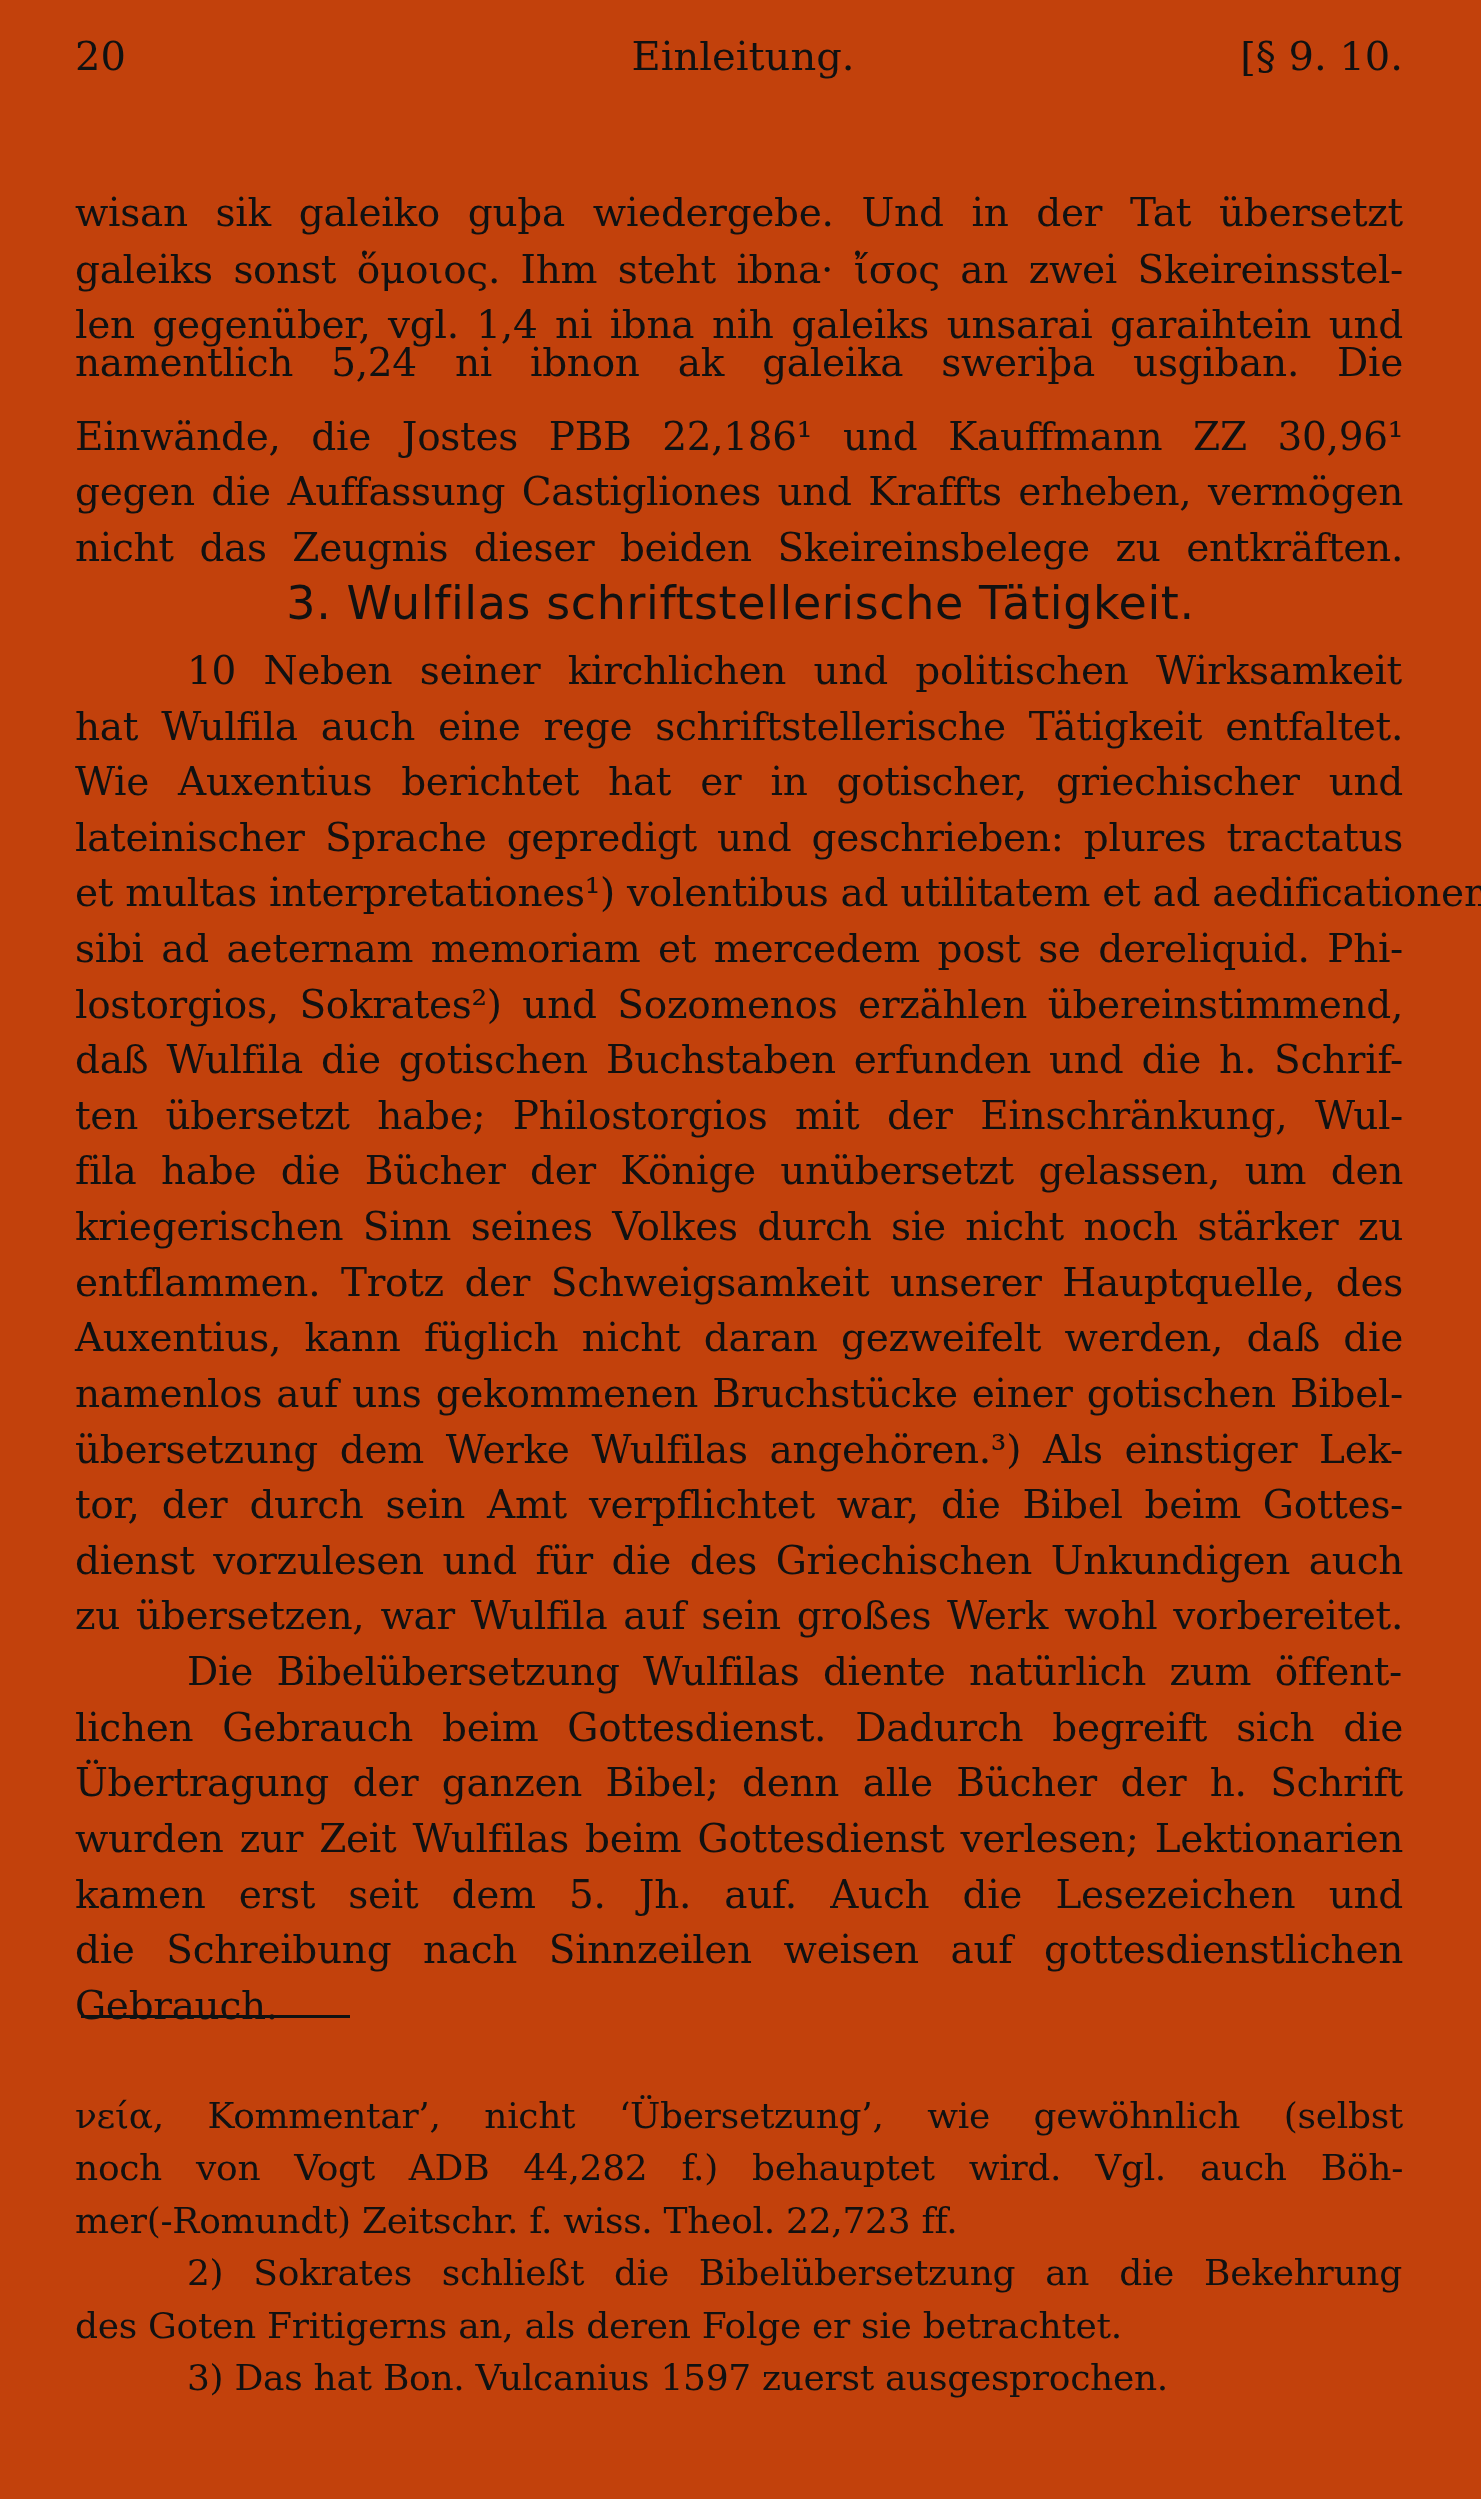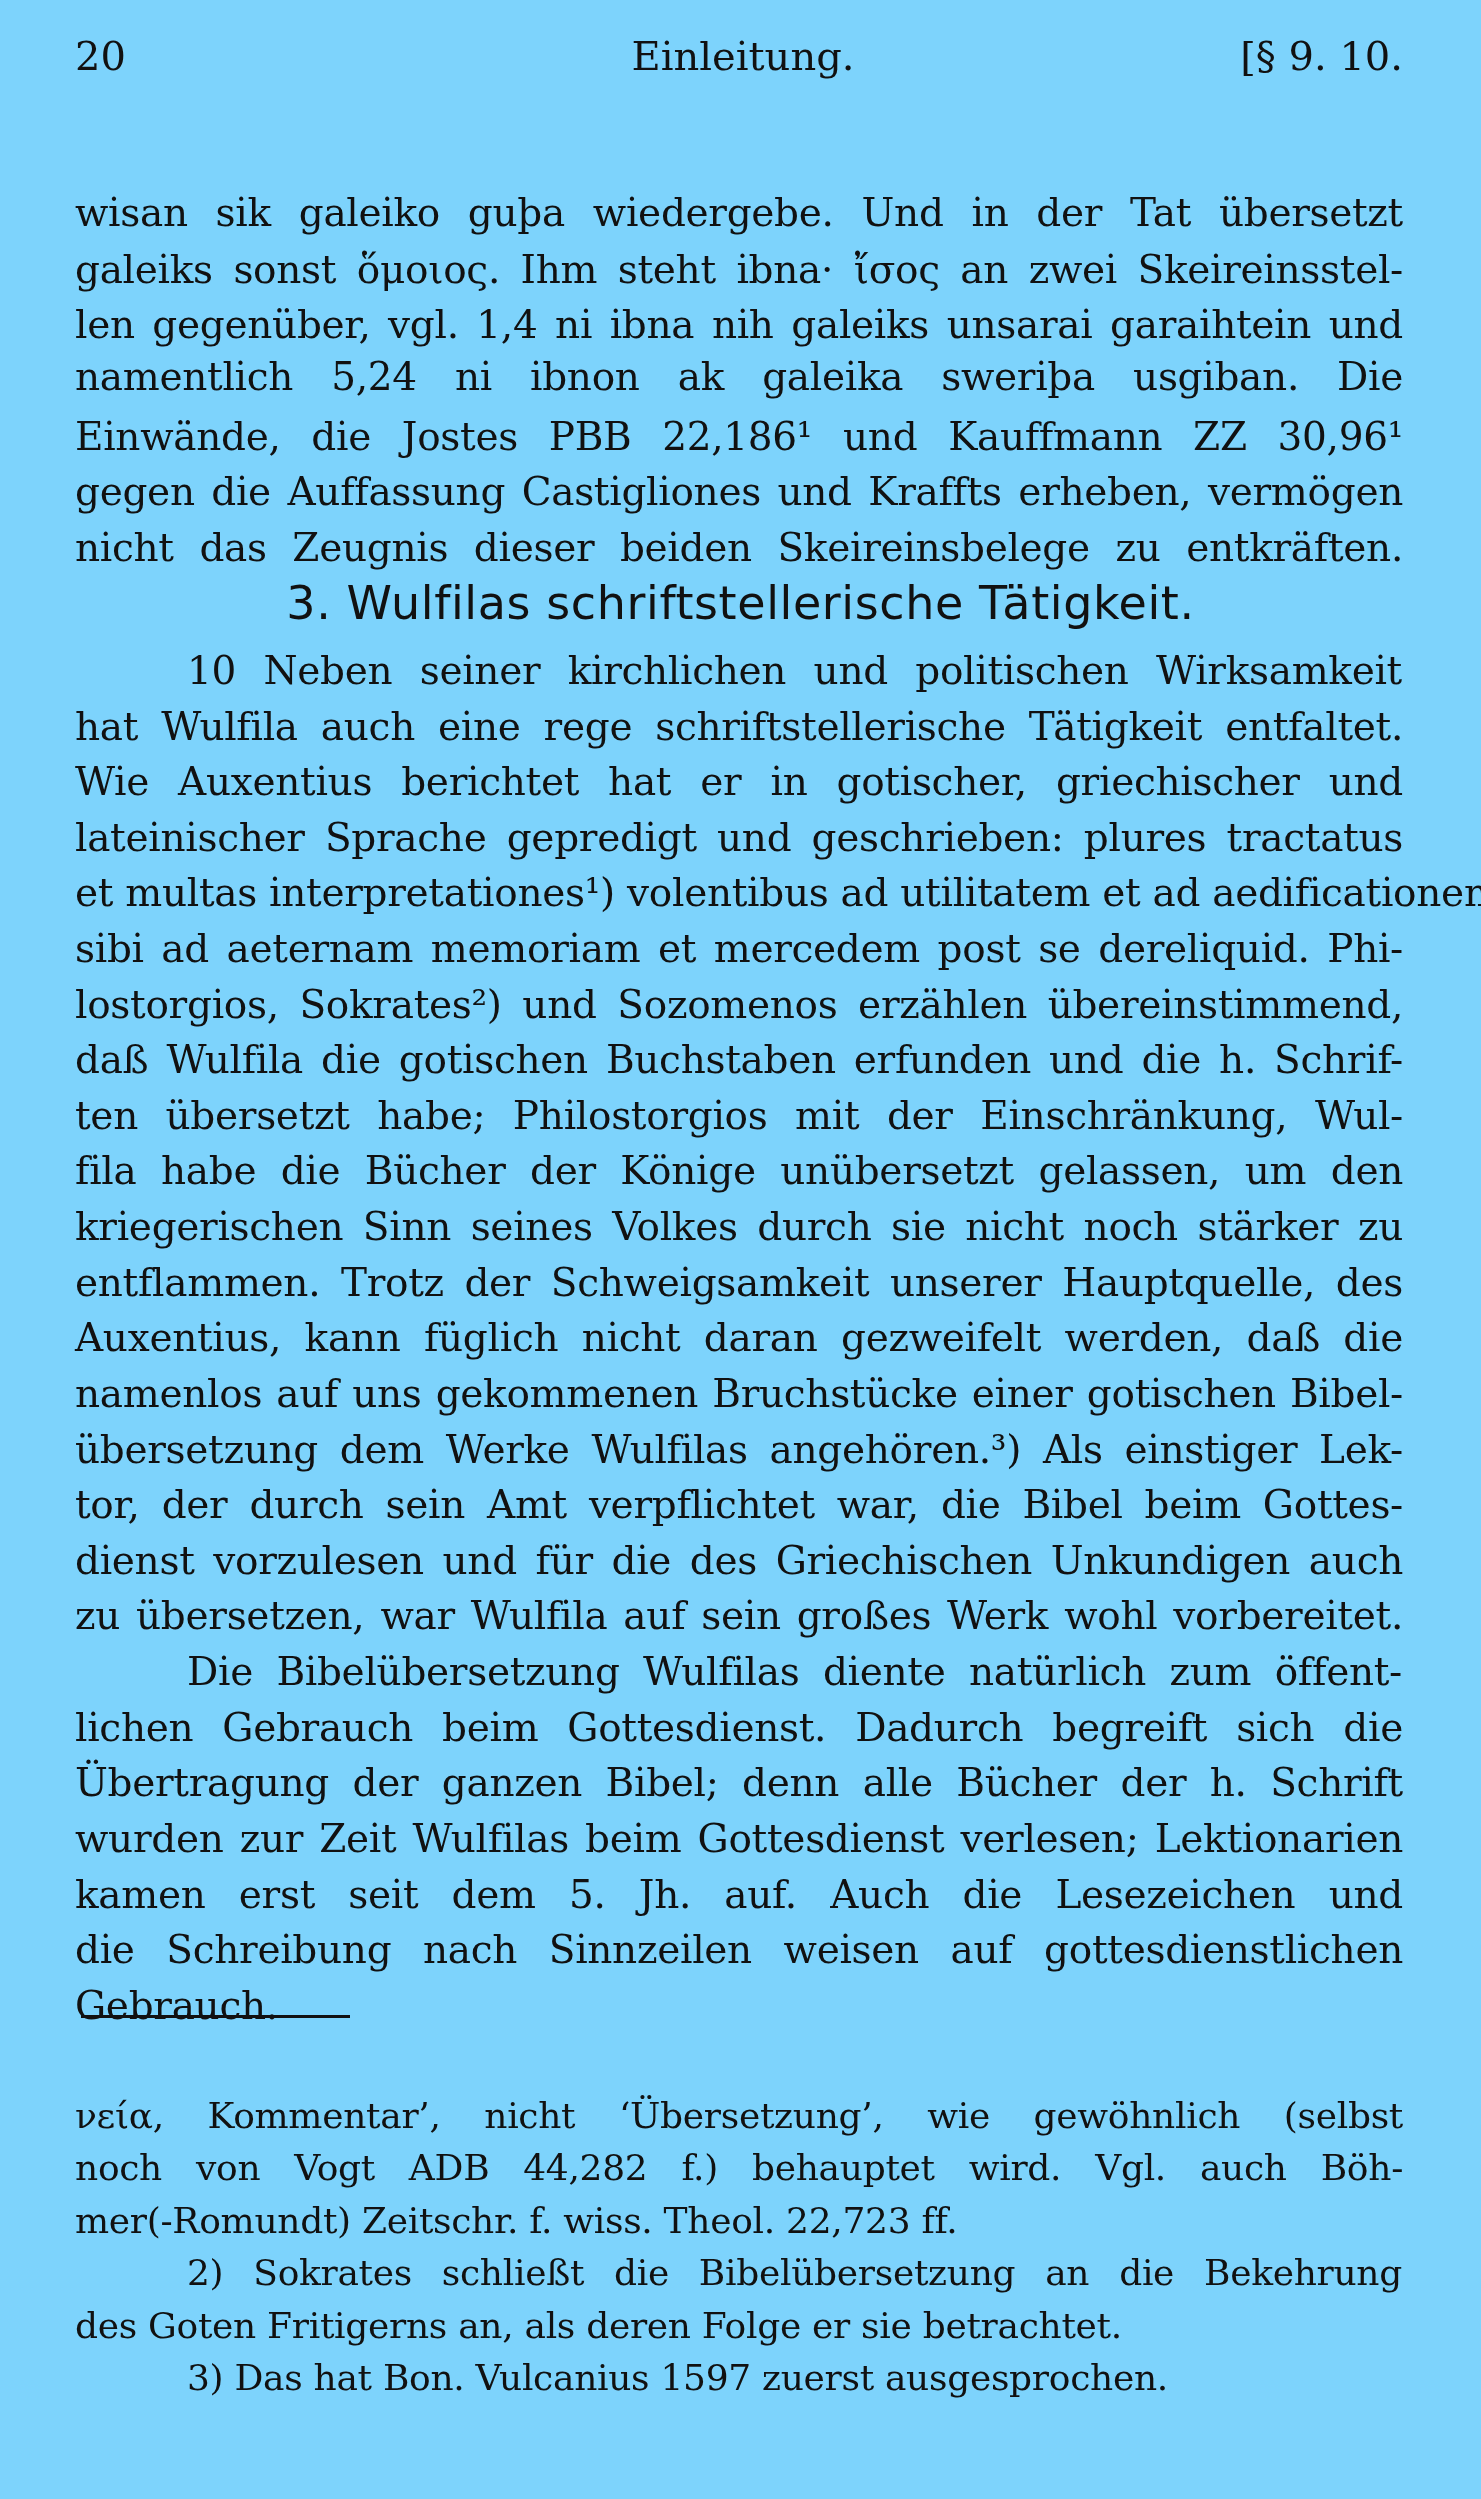--- a/index.html
+++ b/index.html
@@ -1,18 +1,18 @@
 <!DOCTYPE html>
 <html style="font-size:10px"><head>
 <meta charset="utf-8">
 <style>
   html, body { margin:0; padding:0; background:#ffffff; }
   body { width:1481px; height:2500px; position:relative; overflow:hidden;
          font-family:"DejaVu Serif","Liberation Serif",serif; color:#111; }
-  .page { position:absolute; left:0; top:0; width:1481px; height:2500px; background:#7dd3fc; }
+  .page { position:absolute; left:0; top:0; width:1481px; height:2500px; background:#c2410c; }
   .header { position:absolute; top:32.5px; left:75px; width:1328px; height:56px;
             font-size:40px; }
   .hdr-left { position:absolute; left:0; top:0; }
   .hdr-center { position:absolute; left:8px; right:0; top:0; text-align:center; }
   .hdr-right { position:absolute; right:0; top:0; }
   .line { position:absolute; left:75px; width:1328px; height:52px;
           font-size:39px; line-height:52px; white-space:nowrap;
           text-align:justify; text-align-last:justify; letter-spacing:-0.3px; }
   .line.last { text-align-last:left; }
   .line.indent { left:187px; width:1215px; }
@@ -33,21 +33,21 @@
 
   <div class="header">
     <span class="hdr-left">20</span>
     <span class="hdr-center">Einleitung.</span>
     <span class="hdr-right">[§ 9. 10.</span>
   </div>
 
   <div class="line" style="top:187px">wisan sik galeiko guþa wiedergebe. Und in der Tat übersetzt</div>
   <div class="line" style="top:244px">galeiks sonst ὅμοιος. Ihm steht ibna· ἴσος an zwei Skeireinsstel-</div>
   <div class="line" style="top:299px">len gegenüber, vgl. 1,4 ni ibna nih galeiks unsarai garaihtein und</div>
-  <div class="line" style="top:351px">namentlich 5,24 ni ibnon ak galeika sweriþa usgiban. Die</div>
+  <div class="line" style="top:337px">namentlich 5,24 ni ibnon ak galeika sweriþa usgiban. Die</div>
   <div class="line" style="top:411px">Einwände, die Jostes PBB 22,186¹ und Kauffmann ZZ 30,96¹</div>
   <div class="line" style="top:466px">gegen die Auffassung Castigliones und Kraffts erheben, vermögen</div>
   <div class="line" style="top:522px">nicht das Zeugnis dieser beiden Skeireinsbelege zu entkräften.</div>
 
   <div class="heading">3. Wulfilas schriftstellerische Tätigkeit.</div>
 
   <div class="line indent" style="top:645px">10 Neben seiner kirchlichen und politischen Wirksamkeit</div>
   <div class="line" style="top:701px">hat Wulfila auch eine rege schriftstellerische Tätigkeit entfaltet.</div>
   <div class="line" style="top:756px">Wie Auxentius berichtet hat er in gotischer, griechischer und</div>
   <div class="line" style="top:812px">lateinischer Sprache gepredigt und geschrieben: plures tractatus</div>

